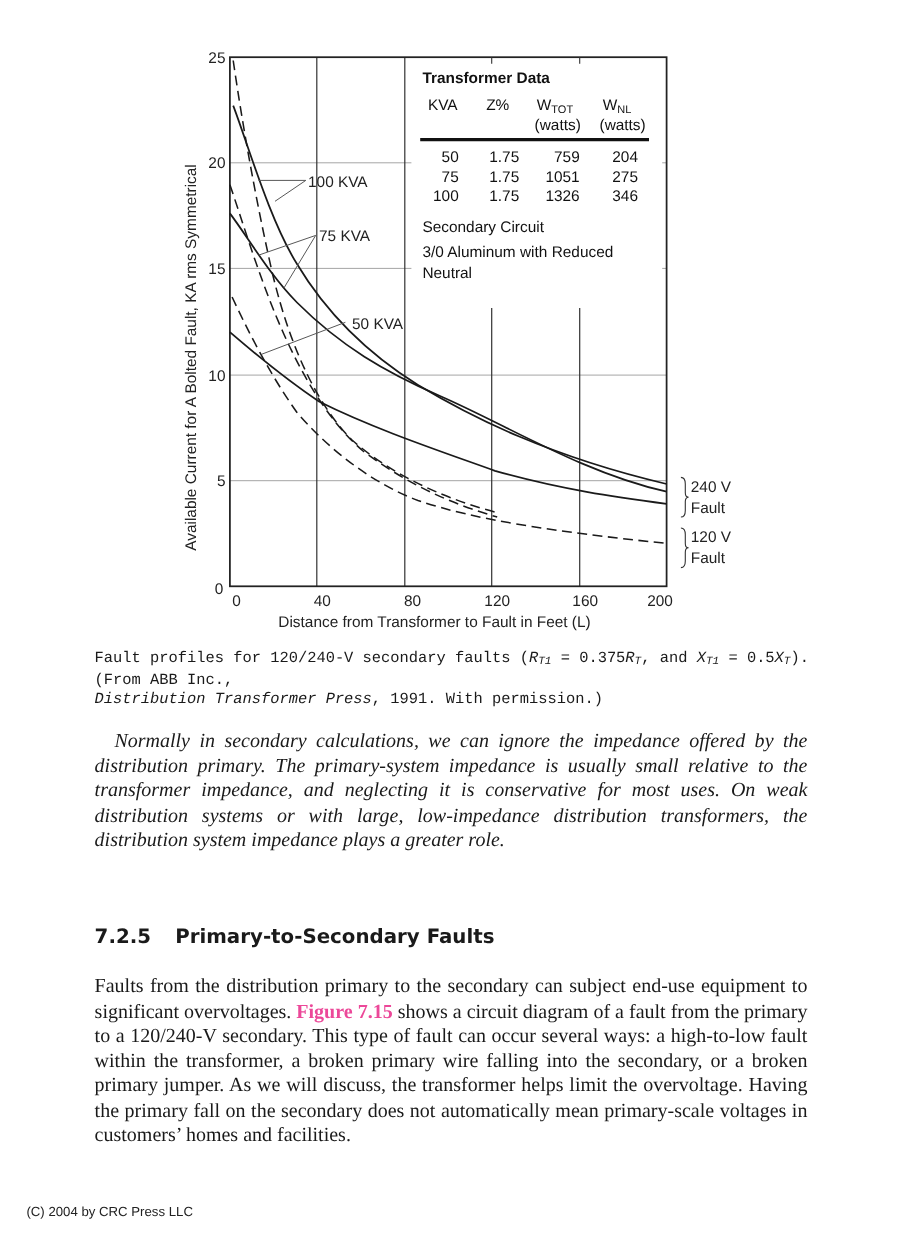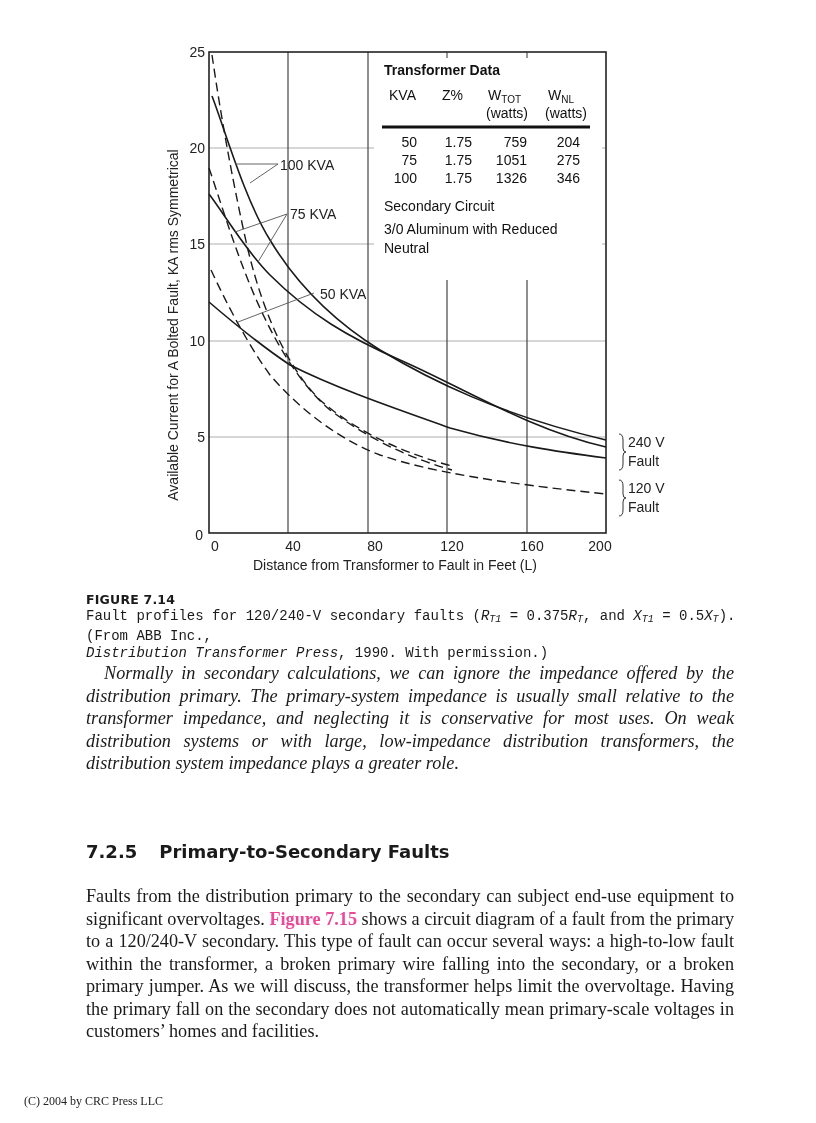--- a/index.html
+++ b/index.html
@@ -9,21 +9,21 @@
   .sans { font-family: "Liberation Sans", "DejaVu Sans", sans-serif; }
   .caption { position: absolute; left: 86px; top: 591px; width: 650px; font-size: 13px; line-height: 17px; }
   .caption .fig-label { font-family: "DejaVu Sans", sans-serif; font-weight: bold; font-size: 12.5px; letter-spacing: 0.2px; }
   .caption .fig-text { font-family: Liberation Mono, monospace; font-size: 14px; }
   .para { position: absolute; left: 86px; width: 648px; font-family: "Liberation Serif", serif; font-size: 18.2px; line-height: 22.5px; text-align: justify; color: #1a1a1a; }
   .para1 { top: 662px; text-indent: 18px; font-style: italic; }
   .para2 { top: 885px; }
   .heading { position: absolute; left: 86px; top: 841px; font-family: "DejaVu Sans", sans-serif; font-weight: bold; font-size: 18px; }
   .heading .num { margin-right: 22px; }
   .link { color: #ec4899; font-weight: bold; }
-  .footer { position: absolute; left: 24px; top: 1094px; font-family: Liberation Serif, serif; font-size: 12px; color: #222; }
+  .footer { position: absolute; left: 24px; top: 1094px; font-family: Liberation Sans, sans-serif; font-size: 12px; color: #222; }
   .i { font-style: italic; }
 </style>
 </head>
 <body>
 
 <div class="figure">
   <svg width="520" height="540" viewBox="150 40 520 540" class="sans">
 
     <g stroke="#999" stroke-width="0.8">
       <line x1="209" y1="437" x2="606" y2="437"></line>
@@ -119,24 +119,23 @@
         <text x="580" y="183">346</text>
       </g>
       <text x="384" y="211" font-size="14">Secondary Circuit</text>
       <text x="384" y="234" font-size="14">3/0 Aluminum with Reduced</text>
       <text x="384" y="253" font-size="14">Neutral</text>
     </g>
   </svg>
 </div>
 
 <div class="caption">
-  <div class="fig-label">FIGURE 7.14</div>
   <div class="fig-text">
     <span>Fault profiles for 120/240-V secondary faults (</span><span class="i">R</span><span style="font-size:10px;vertical-align:-2px" class="i">T1</span> = 0.375<span class="i">R</span><span style="font-size:10px;vertical-align:-2px" class="i">T</span>, and <span class="i">X</span><span style="font-size:10px;vertical-align:-2px" class="i">T1</span> = 0.5<span class="i">X</span><span style="font-size:10px;vertical-align:-2px" class="i">T</span>). (From ABB Inc.,<br>
-    <span class="i">Distribution Transformer Press</span><span>, 1990. With permission.)</span>
+    <span class="i">Distribution Transformer Press</span><span>, 1991. With permission.)</span>
   </div>
 </div>
 
 <p class="para para1" style="margin:0">Normally in secondary calculations, we can ignore the impedance offered by the distribution primary. The primary-system impedance is usually small relative to the transformer impedance, and neglecting it is conservative for most uses. On weak distribution systems or with large, low-impedance distribution transformers, the distribution system impedance plays a greater role.</p>
 
 <div class="heading">
   <span class="num">7.2.5</span><span>Primary-to-Secondary Faults</span>
 </div>
 
 <p class="para para2" style="margin:0"><span>Faults from the distribution primary to the secondary can subject end-use equipment to significant overvoltages. </span><span class="link">Figure 7.15</span><span> shows a circuit diagram of a fault from the primary to a 120/240-V secondary. This type of fault can occur several ways: a high-to-low fault within the transformer, a broken primary wire falling into the secondary, or a broken primary jumper. As we will discuss, the transformer helps limit the overvoltage. Having the primary fall on the secondary does not automatically mean primary-scale voltages in customers’ homes and facilities.</span></p>

